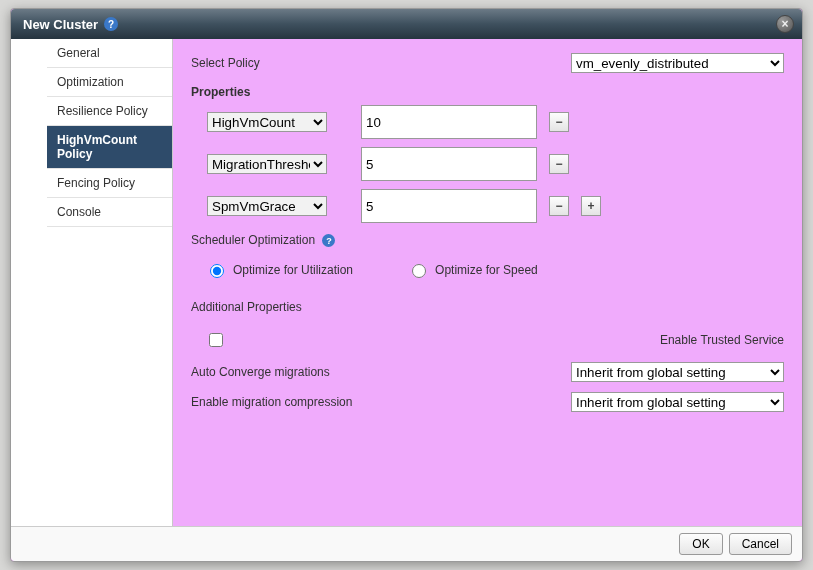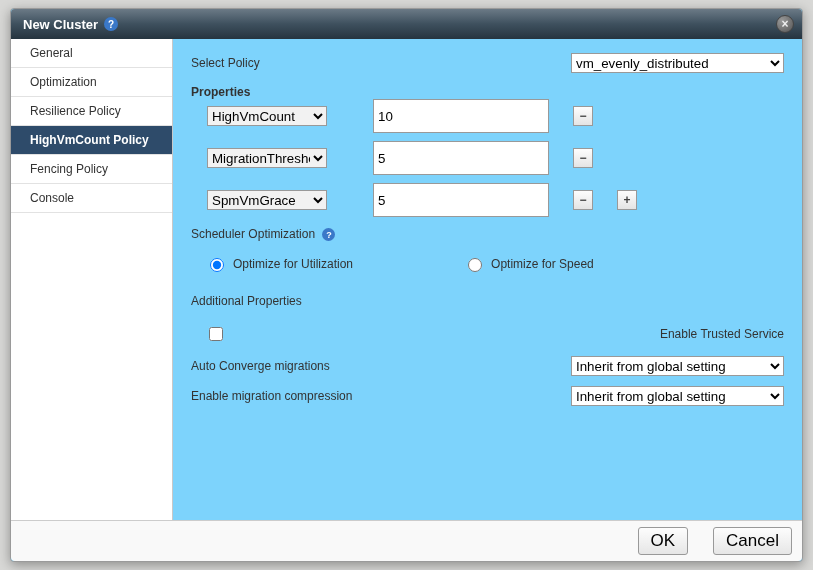--- a/index.html
+++ b/index.html
@@ -12,21 +12,21 @@
     height: 570px;
     overflow: hidden;
     position: relative;
   }
   .dialog {
     position: absolute;
     top: 8px;
     left: 10px;
     width: 793px;
     height: 554px;
-    background: #7dd3fc;
+    background: #f0abfc;
     border: 1px solid #9a9a9a;
     border-radius: 4px;
     box-shadow: 0 3px 12px rgba(0,0,0,0.35);
     display: flex;
     flex-direction: column;
   }
   .titlebar {
     height: 30px;
     background: linear-gradient(to bottom, #6b7a86 0%, #3e505e 50%, #26343f 100%);
     border-radius: 4px 4px 0 0;
@@ -63,52 +63,53 @@
     flex: 1;
     display: flex;
     overflow: hidden;
   }
   .sidebar {
     width: 162px;
     border-right: 1px solid #c8c8c8;
     background: #fff;
   }
   .sidebar .tab {
-    padding: 7px 19px;
+    padding: 7px 10px;
     border-bottom: 1px solid #e2e2e2;
     color: #333;
     cursor: pointer;
+    margin-left: 36px;
   }
   .sidebar .tab.active {
     background: #2e4b6a;
     color: #fff;
     font-weight: bold;
   }
   .content {
     flex: 1;
     padding: 14px 18px 10px 18px;
     overflow: auto;
     color: #333;
   }
   .sec-title {
     font-weight: bold;
     margin-top: 12px;
-    margin-bottom: 0;
+    margin-bottom: 6px;
   }
   select.policy-select {
     width: 222px;
     height: 20px;
     border: 1px solid #999;
     background: #fff;
   }
   .prop-row {
     display: flex;
     align-items: center;
     margin: 0 0 8px 16px;
-    gap: 24px;
+    gap: 12px;
   }
   .prop-row select.key {
     width: 120px;
     height: 20px;
     border: 1px solid #999;
     background: #f2f2f2;
   }
   .prop-row input.val {
     width: 176px;
     height: 20px;
@@ -137,21 +138,21 @@
     color: #fff;
     font-size: 9px;
     font-weight: bold;
     align-items: center;
     justify-content: center;
     margin-left: 4px;
     vertical-align: middle;
   }
   .radio-row {
     display: flex;
-    gap: 110px;
+    gap: 54px;
     margin: 14px 0 22px 14px;
     align-items: flex-end;
   }
   .radio-row label {
     display: flex;
     align-items: center;
     gap: 6px;
   }
   input[type=radio], input[type=checkbox] {
     width: 14px; height: 14px;
@@ -184,23 +185,22 @@
     justify-content: flex-end;
     gap: 6px;
     background: #f9f9f9;
     border-radius: 0 0 4px 4px;
   }
   .footer button {
     border: 1px solid #999;
     background: linear-gradient(#fdfdfd,#e6e6e6);
     border-radius: 3px;
     padding: 3px 12px;
-    font-size: 17px;
-    cursor: pointer;
-    margin-left: 19px;
+    font-size: 12px;
+    cursor: pointer;
   }
   .select-policy-row { display:flex; align-items:center; }
   .select-policy-row .lbl { flex:0 0 380px; }
 </style>
 </head>
 <body>
 
 <div class="dialog">
   <div class="titlebar">
     <span>New Cluster</span>

